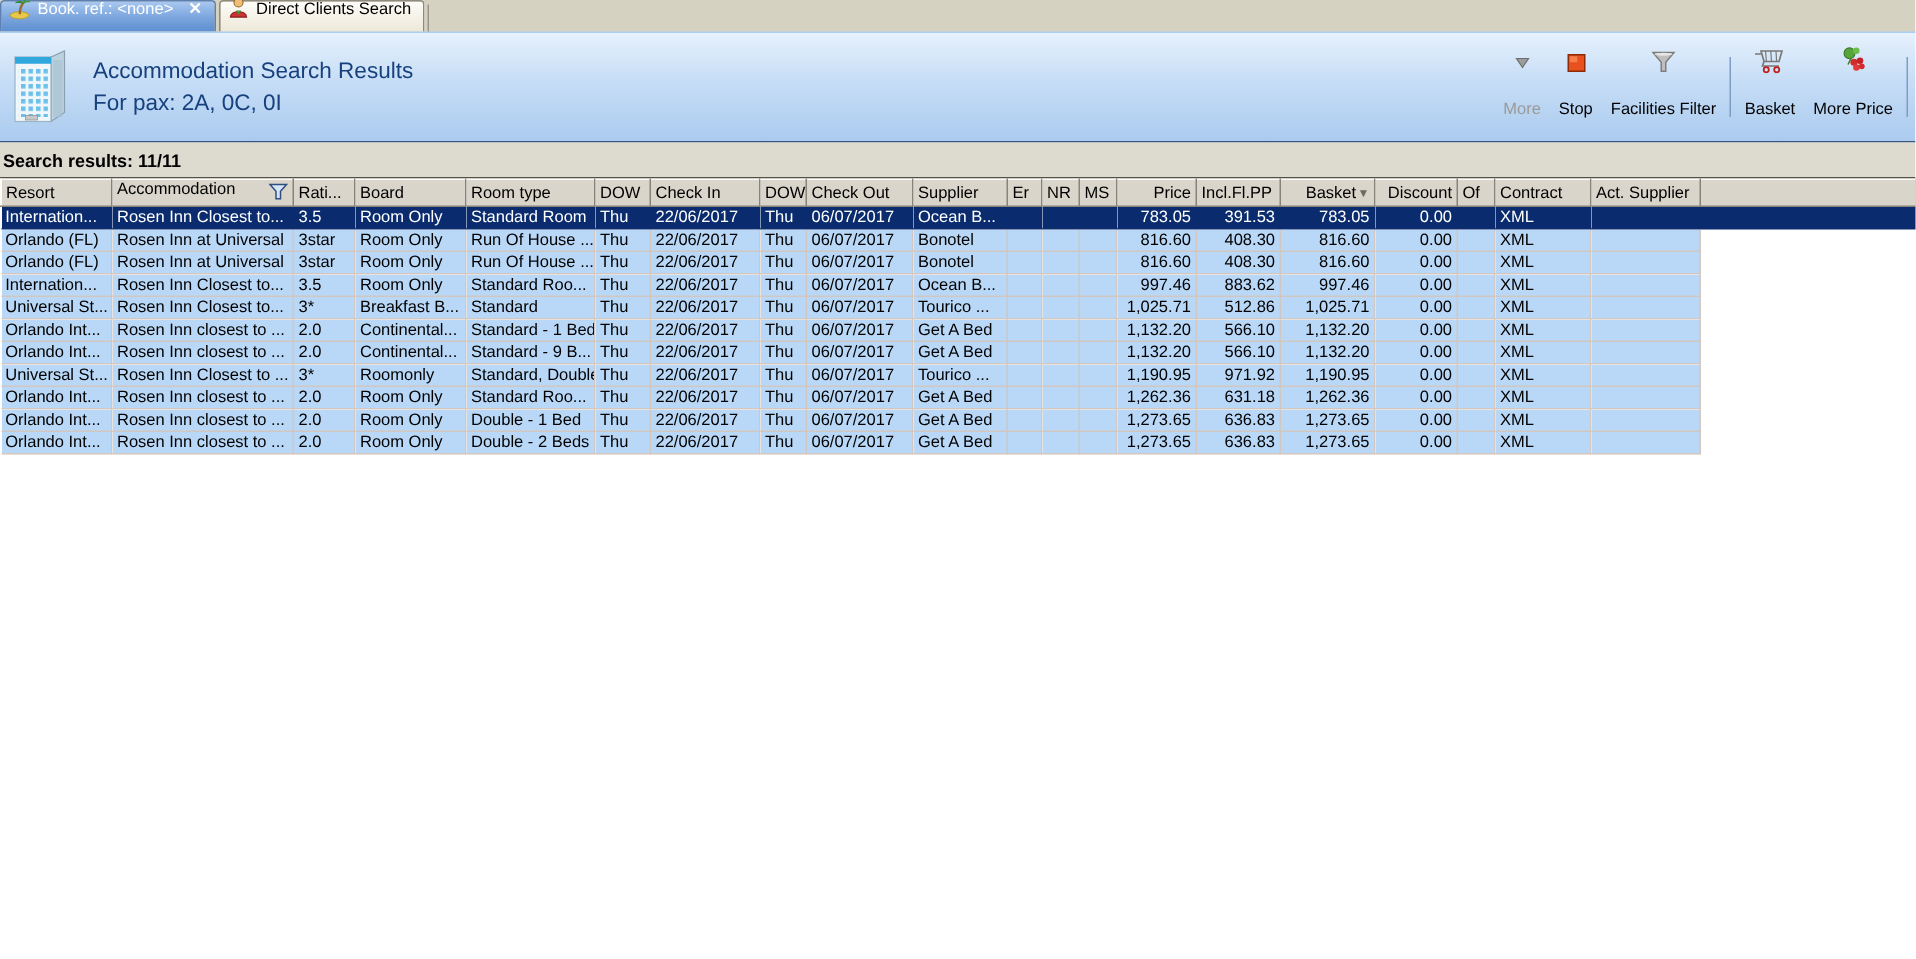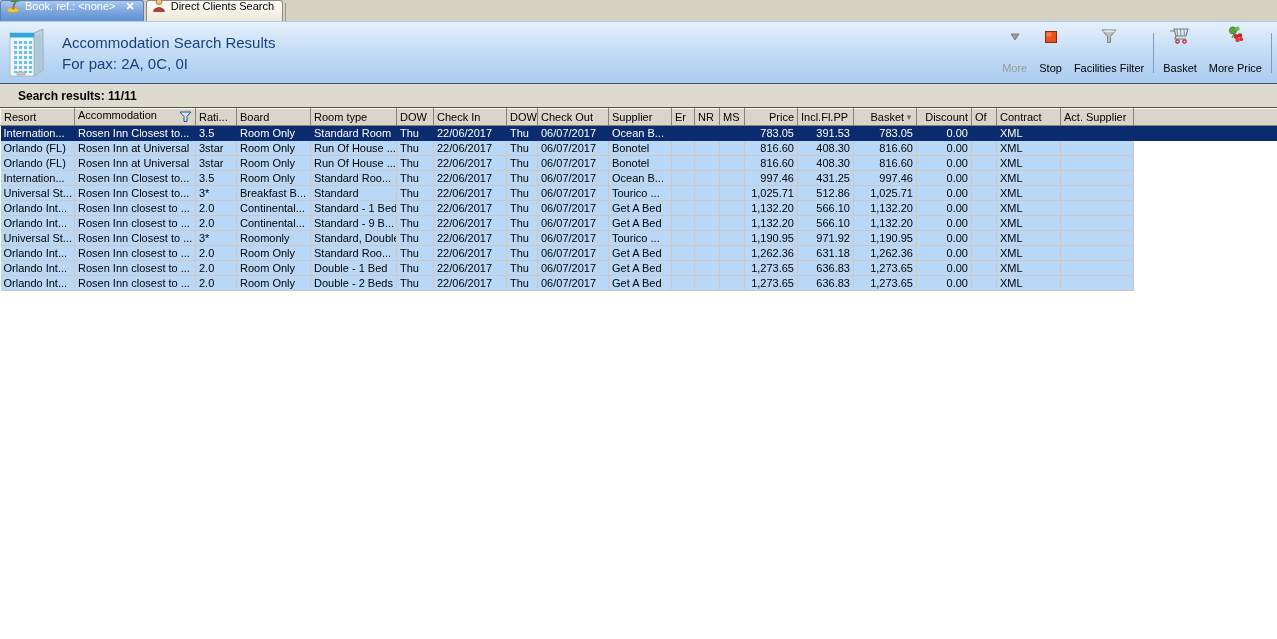--- a/index.html
+++ b/index.html
@@ -25,21 +25,21 @@
   .tab.inactive{
     background:linear-gradient(180deg,#FDFCF8 0%,#EDE8D8 100%);
     color:#000;margin-left:2px;
   }
   .tab-close{
     font-weight:bold;color:#FFFFFF;margin-left:6px;font-size:11px;line-height:11px;
   }
   .strip-divider{width:1px;height:18px;background:#9A968A;margin-left:2px;}
   
   .header{
-    height:62px;box-sizing:border-box;
+    height:73px;box-sizing:border-box;
     background:linear-gradient(180deg,#E6F1FC 0%,#C6DDF6 45%,#ABCBEF 100%);
     border-bottom:1px solid #39537E;
     display:flex;align-items:center;
   }
   .building{margin:2px 0 2px 4px;display:block;}
   .titles{margin-left:12px;color:#17417E;}
   .title{font-size:15px;line-height:21px;}
   .subtitle{font-size:15px;line-height:21px;}
   .toolbar{margin-left:auto;display:flex;align-items:center;height:52px;padding-right:2px;}
   .tb-btn{
@@ -47,21 +47,21 @@
     padding:2px 6px;height:46px;box-sizing:border-box;cursor:default;
   }
   .tb-icon{height:18px;display:flex;align-items:center;justify-content:center;}
   .tb-label{margin-top:18px;color:#000;}
   .tb-btn.disabled .tb-label{color:#9A9A96;}
   .tb-sep{width:1px;height:40px;background:#7E9CC4;margin:0 3px;}
   
   .results-bar{
     height:24px;box-sizing:border-box;background:#DDDACF;
     border-bottom:1px solid #55524A;
-    display:flex;align-items:center;padding-left:18px;
+    display:flex;align-items:center;padding-left:2px;
     font-weight:bold;font-size:12px;
   }
   
   table.grid{
     table-layout:fixed;width:1277px;border-collapse:collapse;border-spacing:0;
   }
   table.grid th{
     height:17px;background:#D9D5CA;
     border-top:1px solid #FDFCF8;border-left:1px solid #FDFCF8;
     border-right:1px solid #87837A;border-bottom:1px solid #87837A;
@@ -328,21 +328,21 @@
           <td>Standard Roo...</td>
           <td>Thu</td>
           <td>22/06/2017</td>
           <td>Thu</td>
           <td>06/07/2017</td>
           <td>Ocean B...</td>
           <td></td>
           <td></td>
           <td></td>
           <td class="num">997.46</td>
-          <td class="num">431.25</td>
+          <td class="num">883.62</td>
           <td class="num">997.46</td>
           <td class="num">0.00</td>
           <td></td>
           <td>XML</td>
           <td></td>
           <td class="filler"></td>
         </tr>
         <tr>
           <td>Universal St...</td>
           <td>Rosen Inn Closest to...</td>

